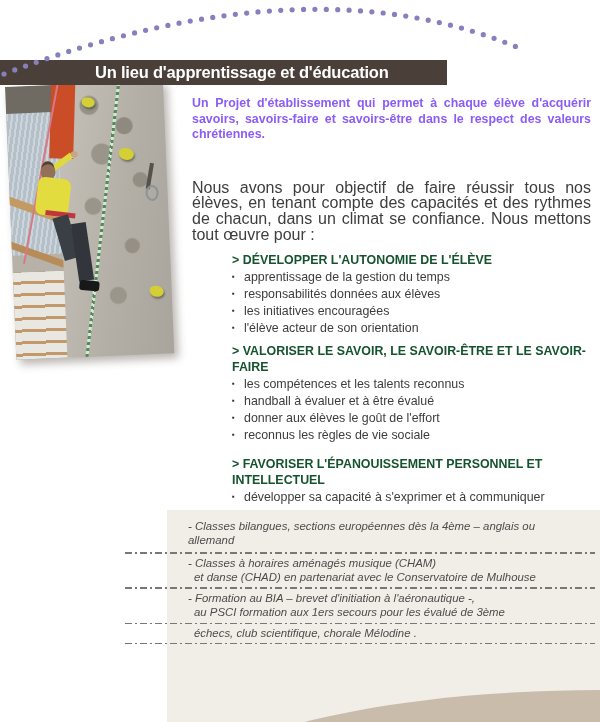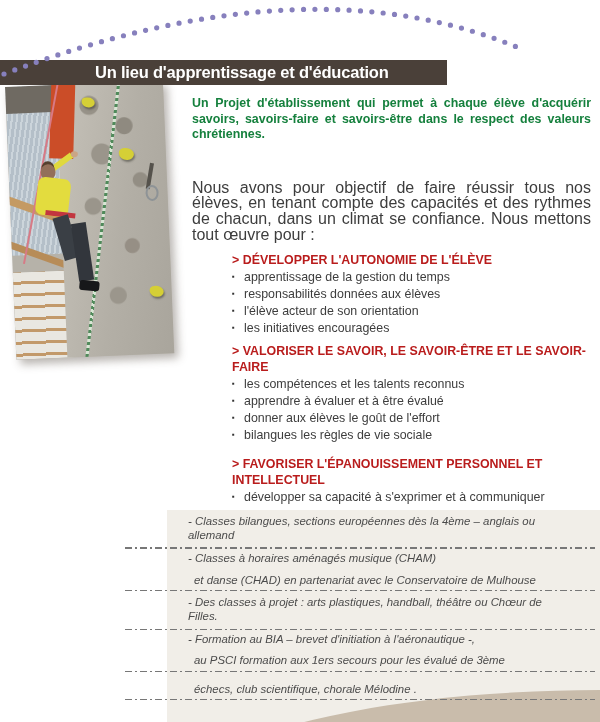--- a/index.html
+++ b/index.html
@@ -57,35 +57,35 @@
   .k-hand{left:40%;top:24.5%;width:7px;height:6px;background:#caa585;border-radius:50%;}
   .k-head{left:20%;top:29%;width:15px;height:16px;background:#93705a;border-radius:50%;
     box-shadow:0 -4px 0 -1px #55402e;}
   .k-torso{left:17%;top:34%;width:33px;height:38px;background:#e3dc3e;border-radius:7px;transform:rotate(9deg);}
   .k-harness{left:22%;top:46.5%;width:30px;height:5px;background:#c2363f;transform:rotate(9deg);}
   .k-leg1{left:30%;top:48%;width:16px;height:44px;background:#3a3f45;transform:rotate(-14deg);}
   .k-leg2{left:40%;top:51%;width:15px;height:58px;background:#32363c;transform:rotate(-6deg);}
   .k-foot{left:42%;top:72%;width:20px;height:10px;background:#17181a;border-radius:3px;transform:rotate(8deg);}
   
   .col{position:absolute;left:192px;top:96px;width:399px;z-index:2;}
-  .lead{font-weight:bold;font-size:12.4px;line-height:15.6px;text-align:justify;margin:0 0 37px 0;color:#15803d;}
+  .lead{font-weight:bold;font-size:12.4px;line-height:15.6px;text-align:justify;margin:0 0 37px 0;color:#8b5cf6;}
   .body-p{font-size:16px;line-height:15.6px;text-align:justify;margin:0 0 10px 0;color:#3d3d3d;}
   .sections{margin-left:40px;}
   .sec{margin-bottom:7px;}
-  .sec-head{font-weight:bold;font-size:12.4px;line-height:16px;color:#b91c1c;margin-bottom:1px;}
+  .sec-head{font-weight:bold;font-size:12.4px;line-height:16px;color:#14532d;margin-bottom:1px;}
   .sec ul{list-style:none;margin:0;padding:0;}
   .sec li{font-size:12.4px;line-height:16.8px;color:#3d3d3d;padding-left:12px;position:relative;}
   .sec li::before{content:"▪";position:absolute;left:0;top:0;font-size:8px;color:#333;line-height:16.8px;}
   .sec.last{margin-top:12px;}
   
   .panel{position:absolute;left:167px;top:510px;width:433px;height:212px;background:#f1eee8;z-index:1;}
-  .programs{position:absolute;left:167px;top:510px;width:388px;z-index:3;}
+  .programs{position:absolute;left:167px;top:510px;width:388px;z-index:3;padding-top:5px;}
   .prow{padding:5px 4px 5px 21px;font-style:italic;font-size:11.4px;line-height:13.6px;color:#4b4b4b;}
   .prow.double{padding-top:3px;padding-bottom:3px;}
-  .prow .l2{display:block;padding-left:6px;margin-top:8px;}
+  .prow .l2{display:block;padding-left:6px;}
   .pdiv{height:1px;margin-left:-42px;width:470px;
     background:repeating-linear-gradient(90deg,#777 0 7px,rgba(0,0,0,0) 7px 10px,#777 10px 12px,rgba(0,0,0,0) 12px 15px);}
   
   .tan-curve{position:absolute;left:150px;top:690px;width:900px;height:260px;border-radius:50%;
     background:#c9bcab;z-index:2;}
 </style>
 </head>
 <body>
 
 <div id="stage">
@@ -126,31 +126,31 @@
   <div class="col">
     <p class="lead">Un Projet d'établissement qui permet à chaque élève d'acquérir savoirs, savoirs-faire et savoirs-être dans le respect des valeurs chrétiennes.</p>
     <p class="body-p">Nous avons pour objectif de faire réussir tous nos élèves, en tenant compte des capacités et des rythmes de chacun, dans un climat se confiance. Nous mettons tout œuvre pour :</p>
 
     <div class="sections">
       <div class="sec">
         <div class="sec-head">&gt; DÉVELOPPER L'AUTONOMIE DE L'ÉLÈVE</div>
         <ul>
           <li>apprentissage de la gestion du temps</li>
           <li>responsabilités données aux élèves</li>
+          <li>les initiatives encouragées</li>
           <li>l'élève acteur de son orientation</li>
-          <li>les initiatives encouragées</li>
         </ul>
       </div>
       <div class="sec">
         <div class="sec-head">&gt; VALORISER LE SAVOIR, LE SAVOIR-ÊTRE ET LE SAVOIR-FAIRE</div>
         <ul>
           <li>les compétences et les talents reconnus</li>
-          <li>apprendre à évaluer et à être évalué</li>
+          <li>handball à évaluer et à être évalué</li>
           <li>donner aux élèves le goût de l'effort</li>
-          <li>bilangues les règles de vie sociale</li>
+          <li>reconnus les règles de vie sociale</li>
         </ul>
       </div>
       <div class="sec last">
         <div class="sec-head">&gt; FAVORISER L'ÉPANOUISSEMENT PERSONNEL ET INTELLECTUEL</div>
         <ul>
           <li>développer sa capacité à s'exprimer et à communiquer</li>
         </ul>
       </div>
     </div>
   </div>
@@ -163,23 +163,20 @@
     <div class="prow single">
       <span class="l1">- Classes bilangues, sections européennes dès la 4ème – anglais ou allemand</span>
     </div>
     <div class="pdiv"></div>
     <div class="pdiv"></div>
     <div class="prow double">
       <span class="l1">- Classes à horaires aménagés musique (CHAM)</span>
       <span class="l2">et danse (CHAD) en partenariat avec le Conservatoire de Mulhouse</span>
     </div>
     <div class="pdiv"></div>
-    <div class="prow single">
-      <span class="l1">- Des classes à projet : arts plastiques, handball, théâtre ou Chœur de Filles.</span>
-    </div>
     <div class="pdiv"></div>
     <div class="prow double">
       <span class="l1">- Formation au BIA – brevet d'initiation à l'aéronautique -,</span>
       <span class="l2">au PSCI formation aux 1ers secours pour les évalué de 3ème</span>
     </div>
     <div class="pdiv"></div>
     <div class="prow double">
       <span class="l2">échecs, club scientifique, chorale Mélodine .</span>
     </div>
     <div class="pdiv"></div>

